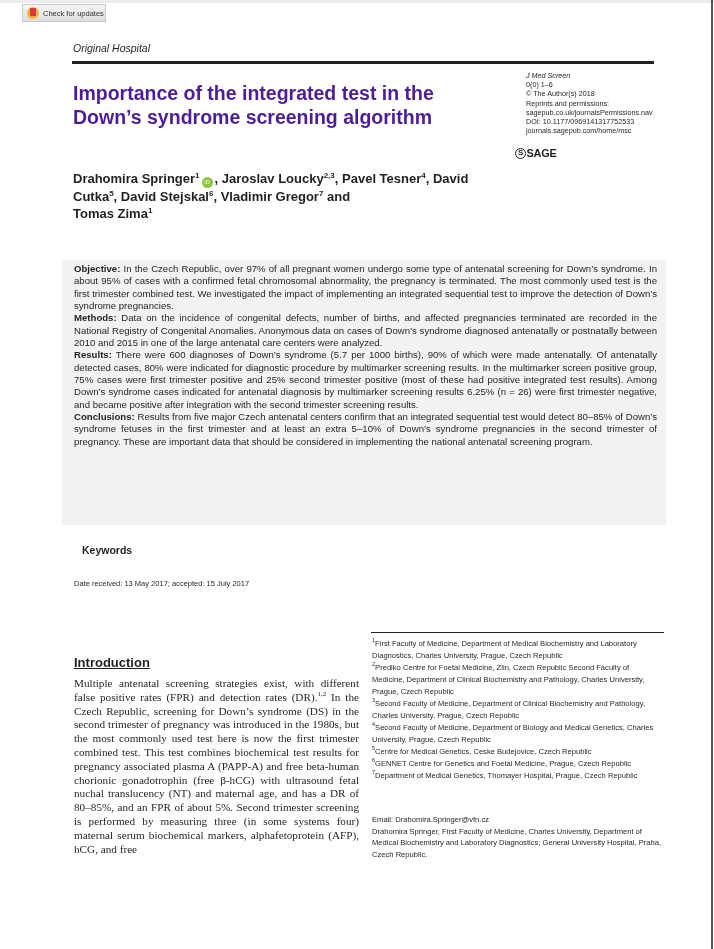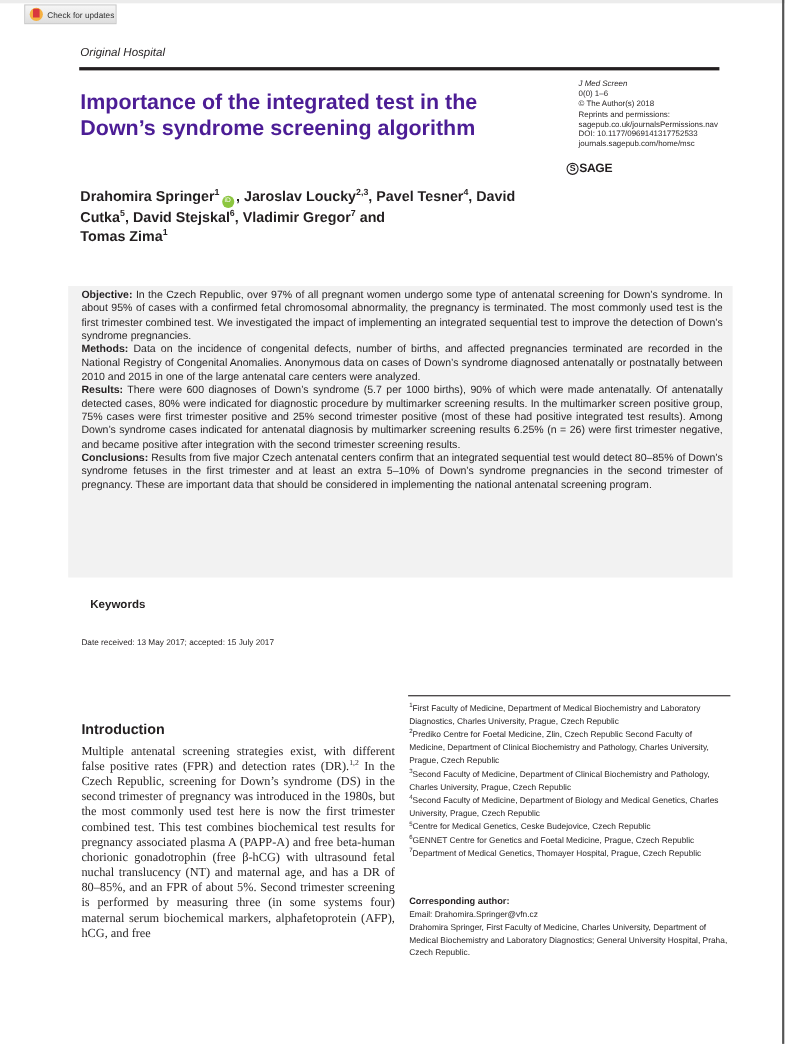--- a/index.html
+++ b/index.html
@@ -30,21 +30,21 @@
 
   .abstract-box { position: absolute; left: 62px; top: 260px; width: 604px; height: 265px; background: #f2f2f2; }
   .abstract { position: absolute; left: 74px; top: 263px; width: 583px; font-size: 9.6px; line-height: 12.35px; color: #231f20; text-align: justify; }
   .abstract .heading { font-weight: bold; font-size: 10.5px; }
   .abstract .para b { font-weight: bold; }
 
   .keywords { position: absolute; left: 82px; top: 544px; font-size: 9.6px; line-height: 12.5px; }
   .keywords .heading { font-weight: bold; font-size: 10.5px; }
   .dates { position: absolute; left: 74px; top: 579px; font-size: 7.5px; color: #231f20; }
 
-  .intro-heading { position: absolute; left: 74px; top: 655px; font-size: 13px; font-weight: bold; color: #231f20; }
+  .intro-heading { position: absolute; left: 74px; top: 655px; font-size: 13px; font-weight: bold; color: #231f20; text-decoration: underline; }
   .intro-body { position: absolute; left: 74px; top: 677px; width: 285px; font-family: "Liberation Serif", serif; font-size: 11.2px; line-height: 13.8px; text-align: justify; color: #231f20; }
   .intro-body sup { font-size: 7px; line-height: 0; }
 
   .aff-rule { position: absolute; left: 371px; top: 632px; width: 293px; height: 1px; background: #231f20; }
   .affiliations { position: absolute; left: 372px; top: 638px; width: 290px; font-size: 7.6px; line-height: 12px; color: #231f20; }
   .affiliations sup { font-size: 5.5px; line-height: 0; }
   .corresponding { position: absolute; left: 372px; top: 814px; width: 290px; font-size: 7.6px; line-height: 11.5px; color: #231f20; }
   .corresponding .heading { font-weight: bold; font-size: 8.4px; }
 </style>
 </head>
@@ -110,16 +110,15 @@
   <div><sup>1</sup><span>First Faculty of Medicine, Department of Medical Biochemistry and Laboratory Diagnostics, Charles University, Prague, Czech Republic</span></div>
   <div><sup>2</sup><span>Prediko Centre for Foetal Medicine, Zlin, Czech Republic Second Faculty of Medicine, Department of Clinical Biochemistry and Pathology, Charles University, Prague, Czech Republic</span></div>
   <div><sup>3</sup><span>Second Faculty of Medicine, Department of Clinical Biochemistry and Pathology, Charles University, Prague, Czech Republic</span></div>
   <div><sup>4</sup><span>Second Faculty of Medicine, Department of Biology and Medical Genetics, Charles University, Prague, Czech Republic</span></div>
   <div><sup>5</sup><span>Centre for Medical Genetics, Ceske Budejovice, Czech Republic</span></div>
   <div><sup>6</sup><span>GENNET Centre for Genetics and Foetal Medicine, Prague, Czech Republic</span></div>
   <div><sup>7</sup><span>Department of Medical Genetics, Thomayer Hospital, Prague, Czech Republic</span></div>
 </div>
 
 <div class="corresponding">
-  <div class="heading">Corresponding author:</div>
   <div>Email: Drahomira.Springer@vfn.cz</div>
   <div>Drahomira Springer, First Faculty of Medicine, Charles University, Department of Medical Biochemistry and Laboratory Diagnostics; General University Hospital, Praha, Czech Republic.</div>
 </div>
 
 </body></html>

